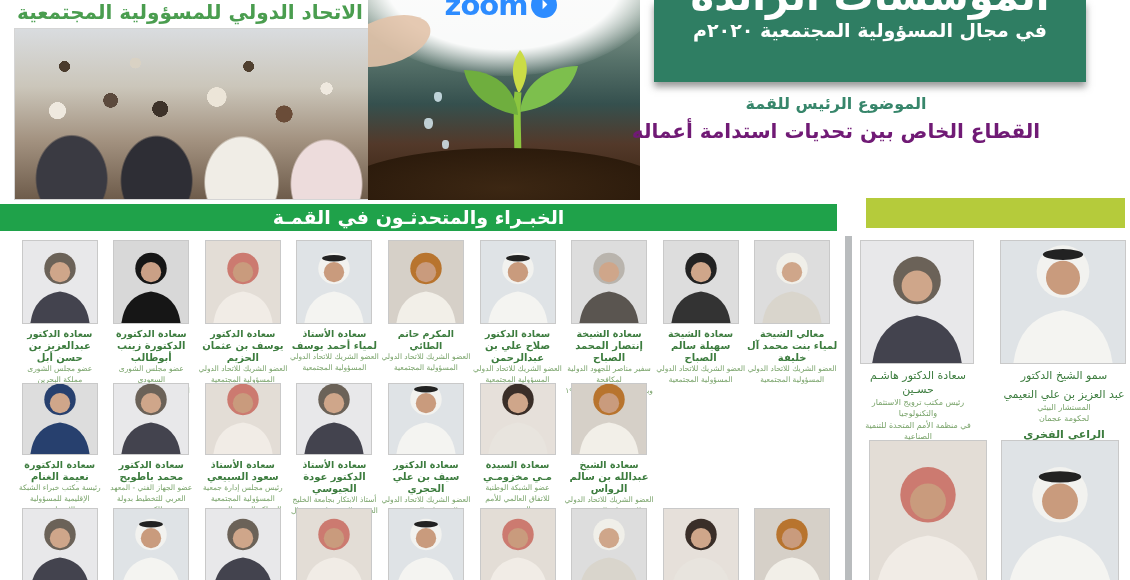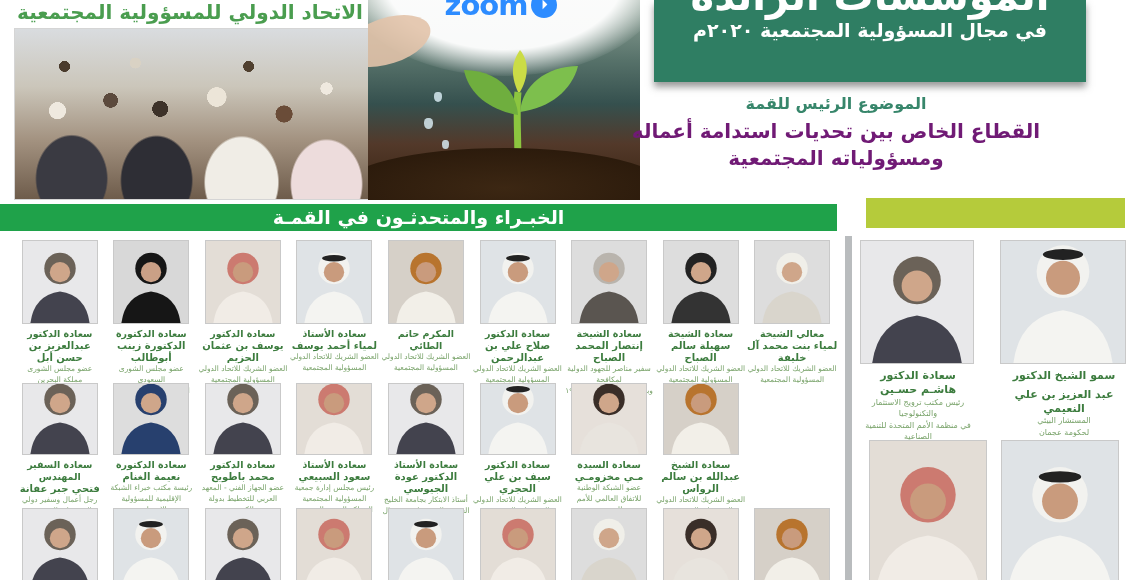--- a/index.html
+++ b/index.html
@@ -70,21 +70,21 @@
   #row3 .photo{width:74px;height:80px;}
   .card .h{margin-top:4px;color:#3c7c3e;font-size:9.5px;font-weight:bold;line-height:1.25;}
   .card .n{color:#3c7c3e;font-size:10px;font-weight:bold;line-height:1.2;}
   .card .r{color:#79a36a;font-size:7.5px;line-height:1.45;}
 
   
   .featured{left:862px;top:240px;width:264px;display:flex;justify-content:space-between;direction:ltr;}
   .fcard{text-align:center;direction:rtl;}
   .fcard.a{width:112px;} .fcard.b{width:124px;}
   .fcard .photo{width:100%;height:122px;}
-  .fcard .fname{margin-top:5px;color:#3c7c3e;font-size:11px;font-weight:bold;line-height:1.25;}
+  .fcard .fname{margin-top:5px;color:#3c7c3e;font-size:11px;font-weight:normal;line-height:1.25;}
   .fcard .frole{color:#79a36a;font-size:8px;line-height:1.45;}
   .fcard .ftag{margin-top:3px;color:#3c7c3e;font-size:11px;font-weight:bold;}
   .featured-bottom{left:862px;top:440px;width:264px;display:flex;justify-content:space-between;direction:ltr;}
   .featured-bottom .photo{width:116px;height:150px;}
 </style>
 </head>
 <body>
 
 <div class="poster">
 
@@ -113,21 +113,20 @@
   </div>
 
   <div class="abs banner">
     <div class="big">المؤسسات الرائدة</div>
     <div class="sub">في مجال المسؤولية المجتمعية ٢٠٢٠م</div>
   </div>
 
   <div class="abs theme">
     <div class="label">الموضوع الرئيس للقمة</div>
     <div class="line">القطاع الخاص بين تحديات استدامة أعماله</div>
-    <div class="line">ومسؤولياته المجتمعية</div>
   </div>
 
   <div class="abs bar-green">الخبـراء والمتحدثـون في القمـة</div>
   <div class="abs bar-lime"></div>
   <div class="abs vdivider"></div>
 
   <div class="abs grid-row" id="row1">
       <div class="card">
         <div class="photo">
           <svg viewBox="0 0 80 92" preserveAspectRatio="xMidYMax slice">
@@ -250,34 +249,20 @@
             <path d="M8 92 Q12 62 40 58 Q68 62 72 92 Z" fill="#d9d5cc"></path>
           </svg>
         </div>
         <div class="h">معالي الشيخة</div>
         <div class="n">لمياء بنت محمد آل خليفة</div>
         <div class="r">العضو الشريك للاتحاد الدولي</div>
         <div class="r">المسؤولية المجتمعية</div>
       </div>
     </div>
   <div class="abs grid-row" id="row2">
-      <div class="card">
-        <div class="photo">
-          <svg viewBox="0 0 80 92" preserveAspectRatio="xMidYMax slice">
-            <rect width="80" height="92" fill="#e8e8ea"></rect>
-            <circle cx="40" cy="33" r="17" fill="#6b6258"></circle>
-            <circle cx="40" cy="37" r="11" fill="#cfa68a"></circle>
-            <path d="M8 92 Q12 62 40 58 Q68 62 72 92 Z" fill="#43434e"></path>
-          </svg>
-        </div>
-        <div class="h">سعادة السفير المهندس</div>
-        <div class="n">فتحي جبر عفانة</div>
-        <div class="r">رجل أعمال وسفير دولي</div>
-        <div class="r">المسؤولية المجتمعية</div>
-      </div>
       <div class="card">
         <div class="photo">
           <svg viewBox="0 0 80 92" preserveAspectRatio="xMidYMax slice">
             <rect width="80" height="92" fill="#dddddd"></rect>
             <circle cx="40" cy="33" r="17" fill="#27406e"></circle>
             <circle cx="40" cy="37" r="11" fill="#cfa68a"></circle>
             <path d="M8 92 Q12 62 40 58 Q68 62 72 92 Z" fill="#27406e"></path>
           </svg>
         </div>
         <div class="h">سعادة الدكتورة</div>

